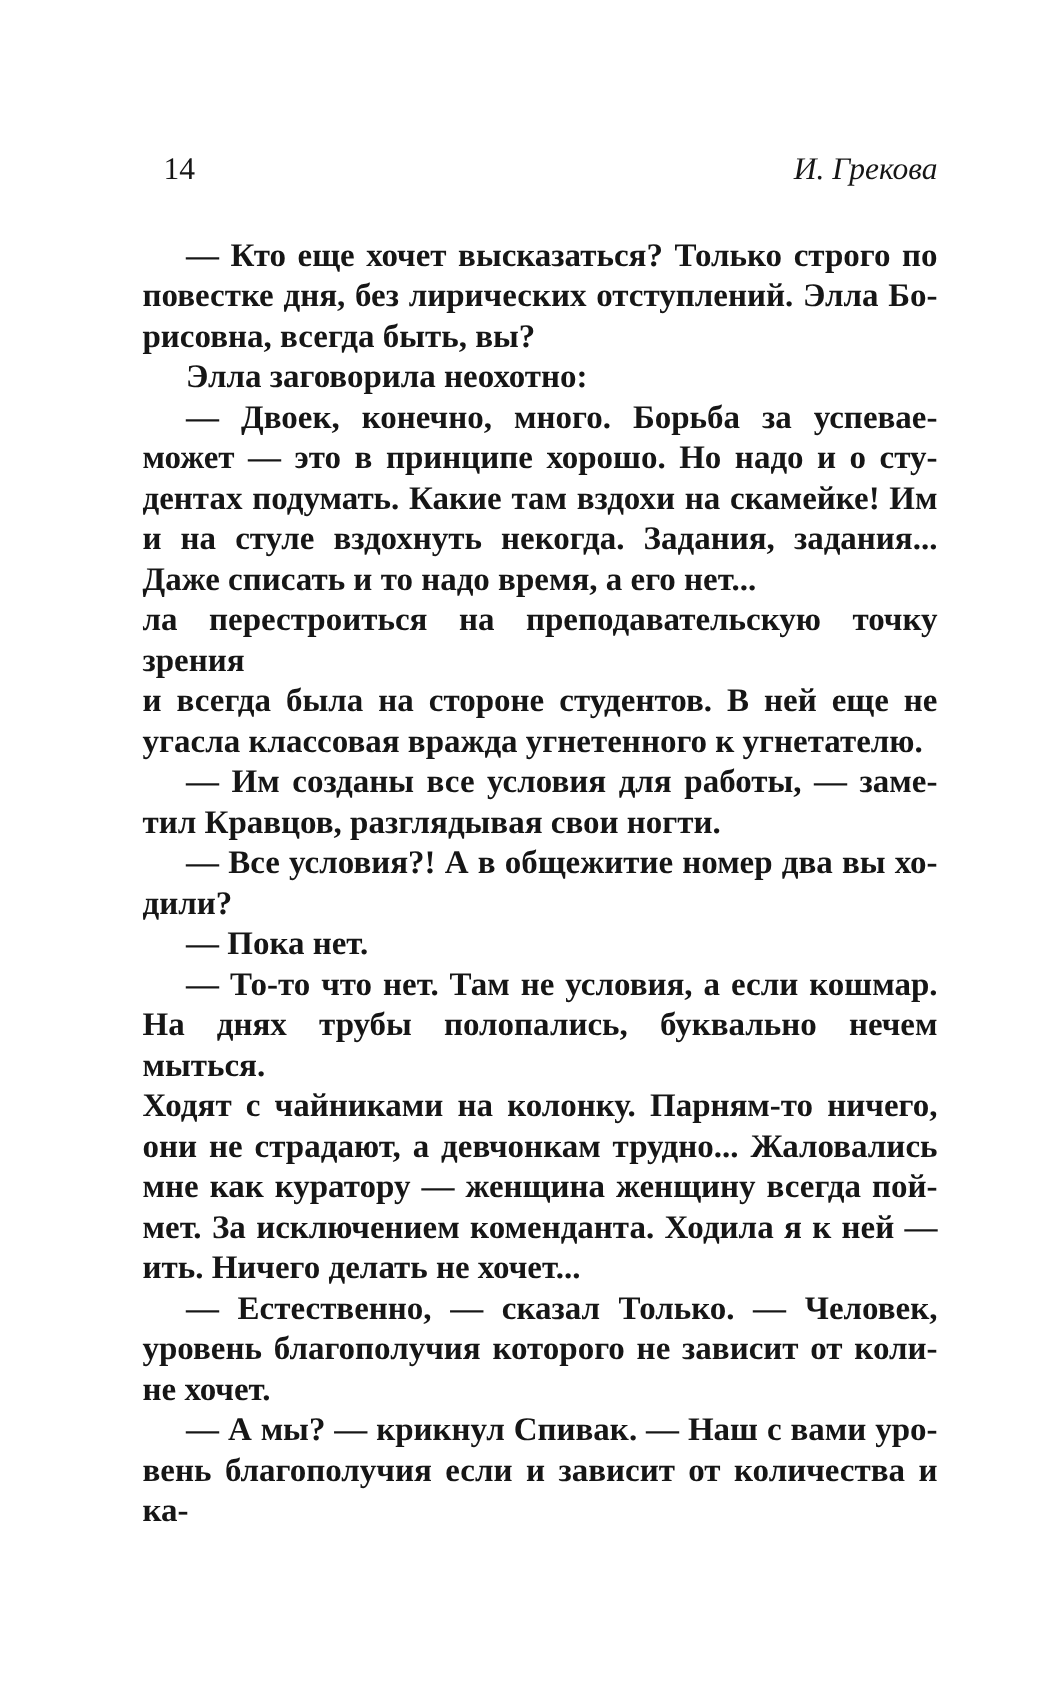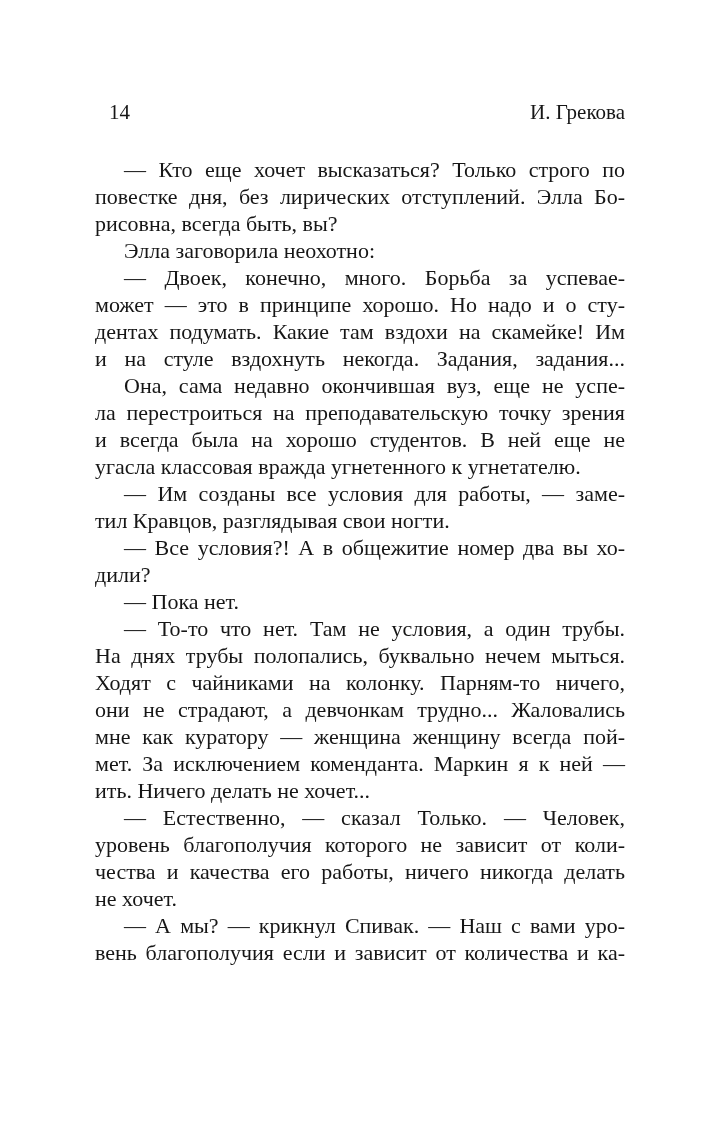--- a/index.html
+++ b/index.html
@@ -27,33 +27,35 @@
     justify-content: space-between;
     align-items: baseline;
     font-size: 21px;
     line-height: 24px;
   }
   .page-number {
     margin-left: 14px;
     font-style: normal;
   }
   .running-author {
+    font-style: italic;
   }
   .page-body {
     position: absolute;
     left: 95px;
     top: 156px;
     width: 530px;
     font-size: 22px;
     line-height: 27px;
   }
   .line {
     width: 530px;
     text-align: left;
     white-space: normal;
+    font-weight: bold;
   }
   .line.j {
     text-align: justify;
     text-align-last: justify;
   }
   .line.i {
     padding-left: 29px;
     width: 501px;
   }
 </style>
@@ -67,36 +69,35 @@
   </div>
   <div class="page-body">
       <div class="line j i">— Кто еще хочет высказаться? Только строго по</div>
       <div class="line j">повестке дня, без лирических отступлений. Элла Бо-</div>
       <div class="line">рисовна, всегда быть, вы?</div>
       <div class="line i">Элла заговорила неохотно:</div>
       <div class="line j i">— Двоек, конечно, много. Борьба за успевае-</div>
       <div class="line j">может — это в принципе хорошо. Но надо и о сту-</div>
       <div class="line j">дентах подумать. Какие там вздохи на скамейке! Им</div>
       <div class="line j">и на стуле вздохнуть некогда. Задания, задания...</div>
-      <div class="line j i">Она, сама недавно окончившая вуз, еще не успе-</div>
+      <div class="line">Даже списать и то надо время, а его нет...</div>
       <div class="line j">ла перестроиться на преподавательскую точку зрения</div>
-      <div class="line j">и всегда была на хорошо студентов. В ней еще не</div>
+      <div class="line j">и всегда была на стороне студентов. В ней еще не</div>
       <div class="line">угасла классовая вражда угнетенного к угнетателю.</div>
       <div class="line j i">— Им созданы все условия для работы, — заме-</div>
       <div class="line">тил Кравцов, разглядывая свои ногти.</div>
       <div class="line j i">— Все условия?! А в общежитие номер два вы хо-</div>
       <div class="line">дили?</div>
       <div class="line i">— Пока нет.</div>
-      <div class="line j i">— То-то что нет. Там не условия, а один трубы.</div>
+      <div class="line j i">— То-то что нет. Там не условия, а если кошмар.</div>
       <div class="line j">На днях трубы полопались, буквально нечем мыться.</div>
       <div class="line j">Ходят с чайниками на колонку. Парням-то ничего,</div>
       <div class="line j">они не страдают, а девчонкам трудно... Жаловались</div>
       <div class="line j">мне как куратору — женщина женщину всегда пой-</div>
-      <div class="line j">мет. За исключением коменданта. Маркин я к ней —</div>
+      <div class="line j">мет. За исключением коменданта. Ходила я к ней —</div>
       <div class="line">ить. Ничего делать не хочет...</div>
       <div class="line j i">— Естественно, — сказал Только. — Человек,</div>
       <div class="line j">уровень благополучия которого не зависит от коли-</div>
-      <div class="line j">чества и качества его работы, ничего никогда делать</div>
       <div class="line">не хочет.</div>
       <div class="line j i">— А мы? — крикнул Спивак. — Наш с вами уро-</div>
       <div class="line j">вень благополучия если и зависит от количества и ка-</div>
     </div>
 </div>
 
 </body></html>

